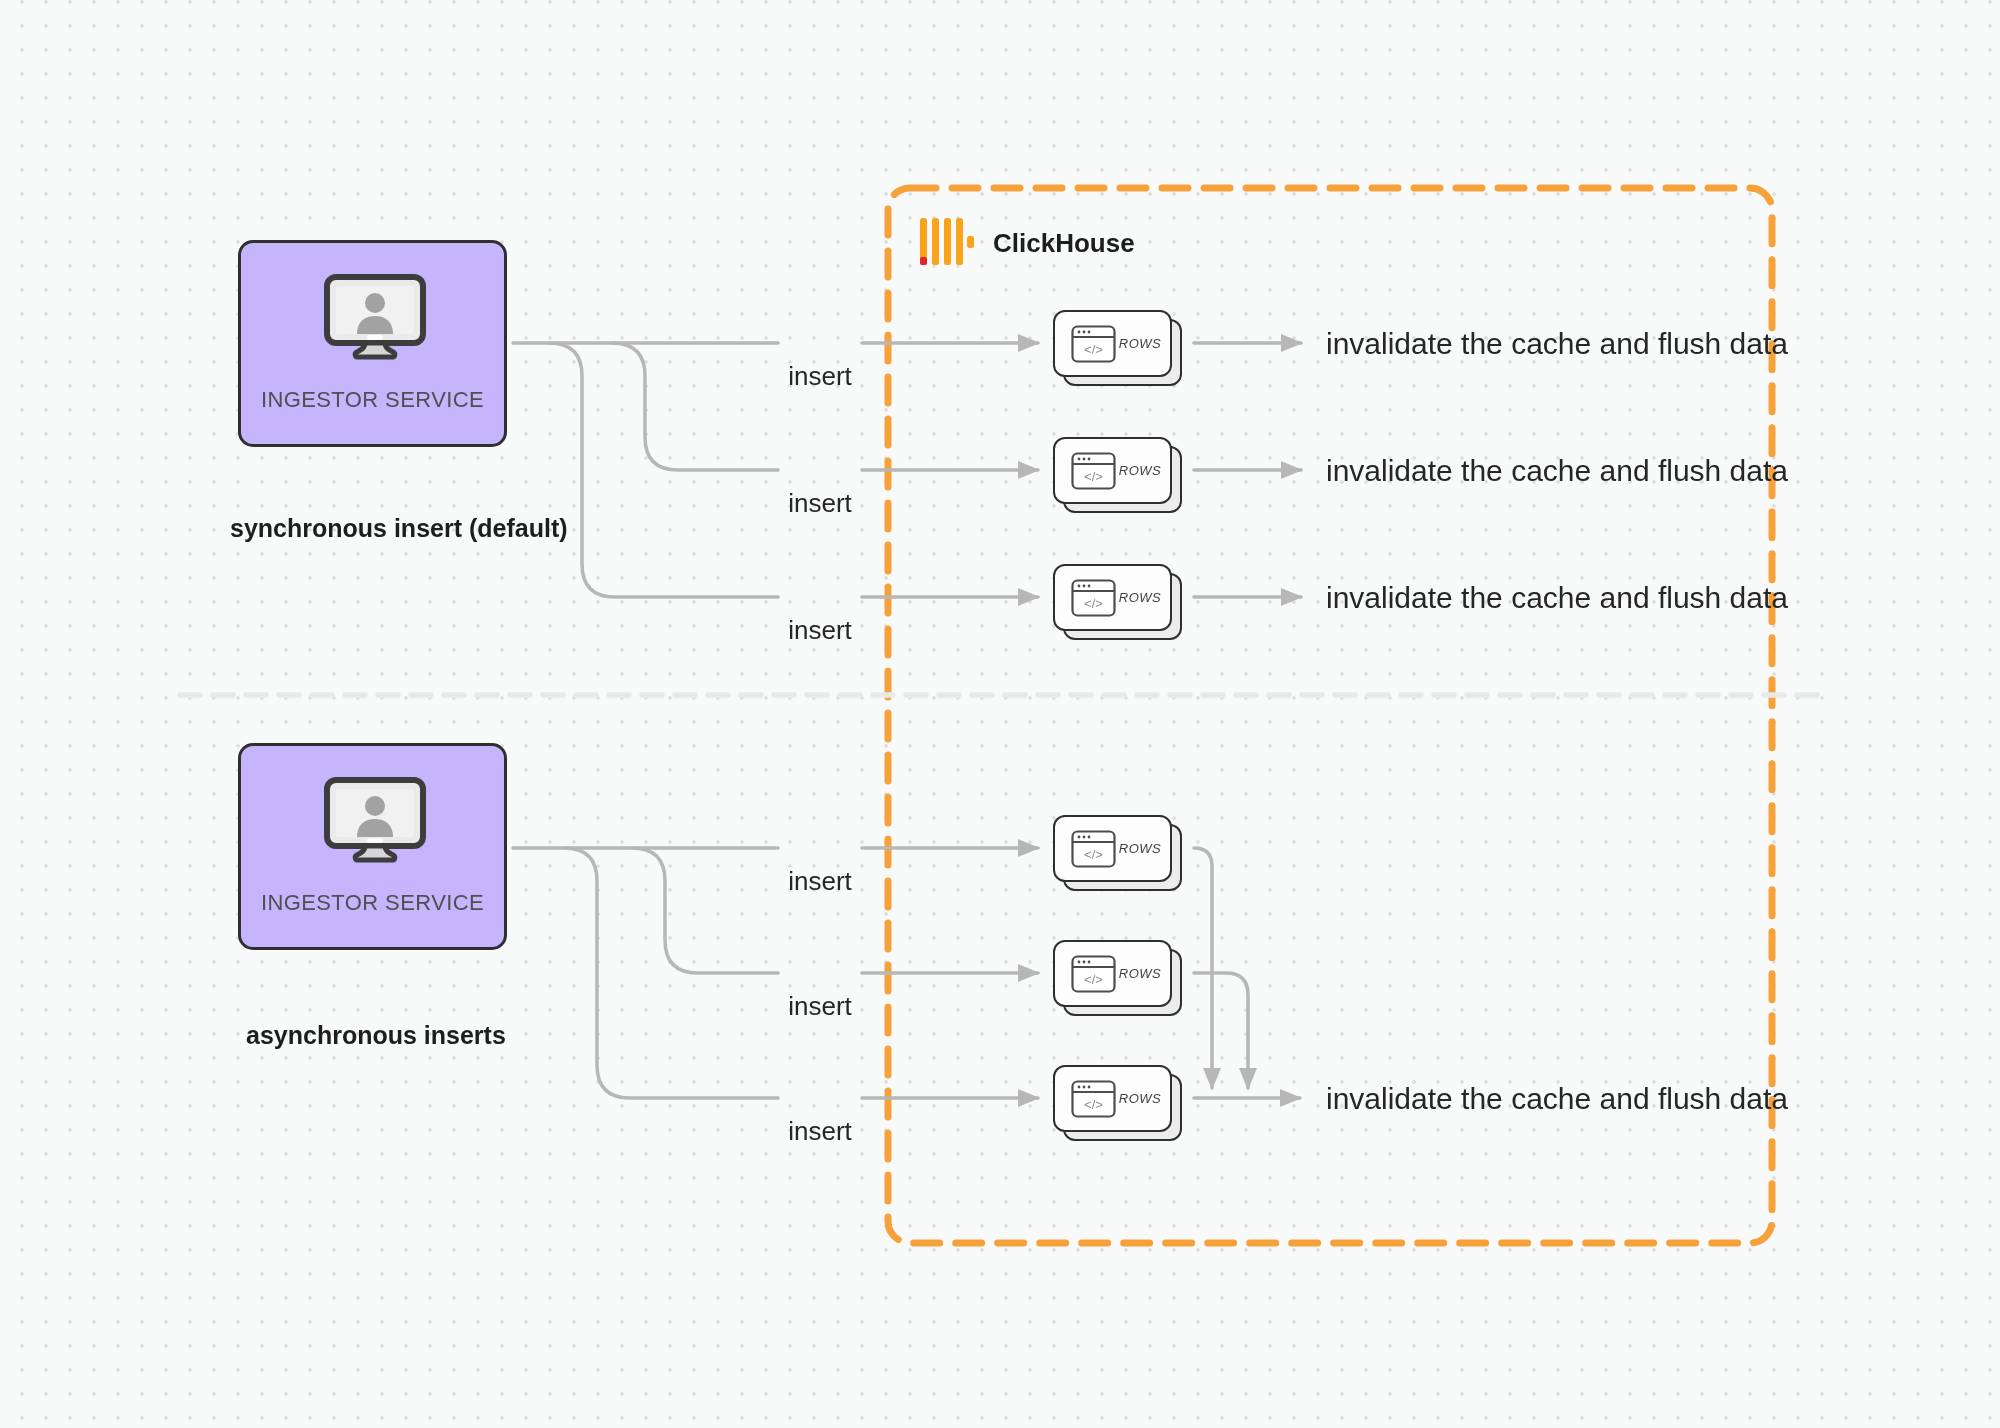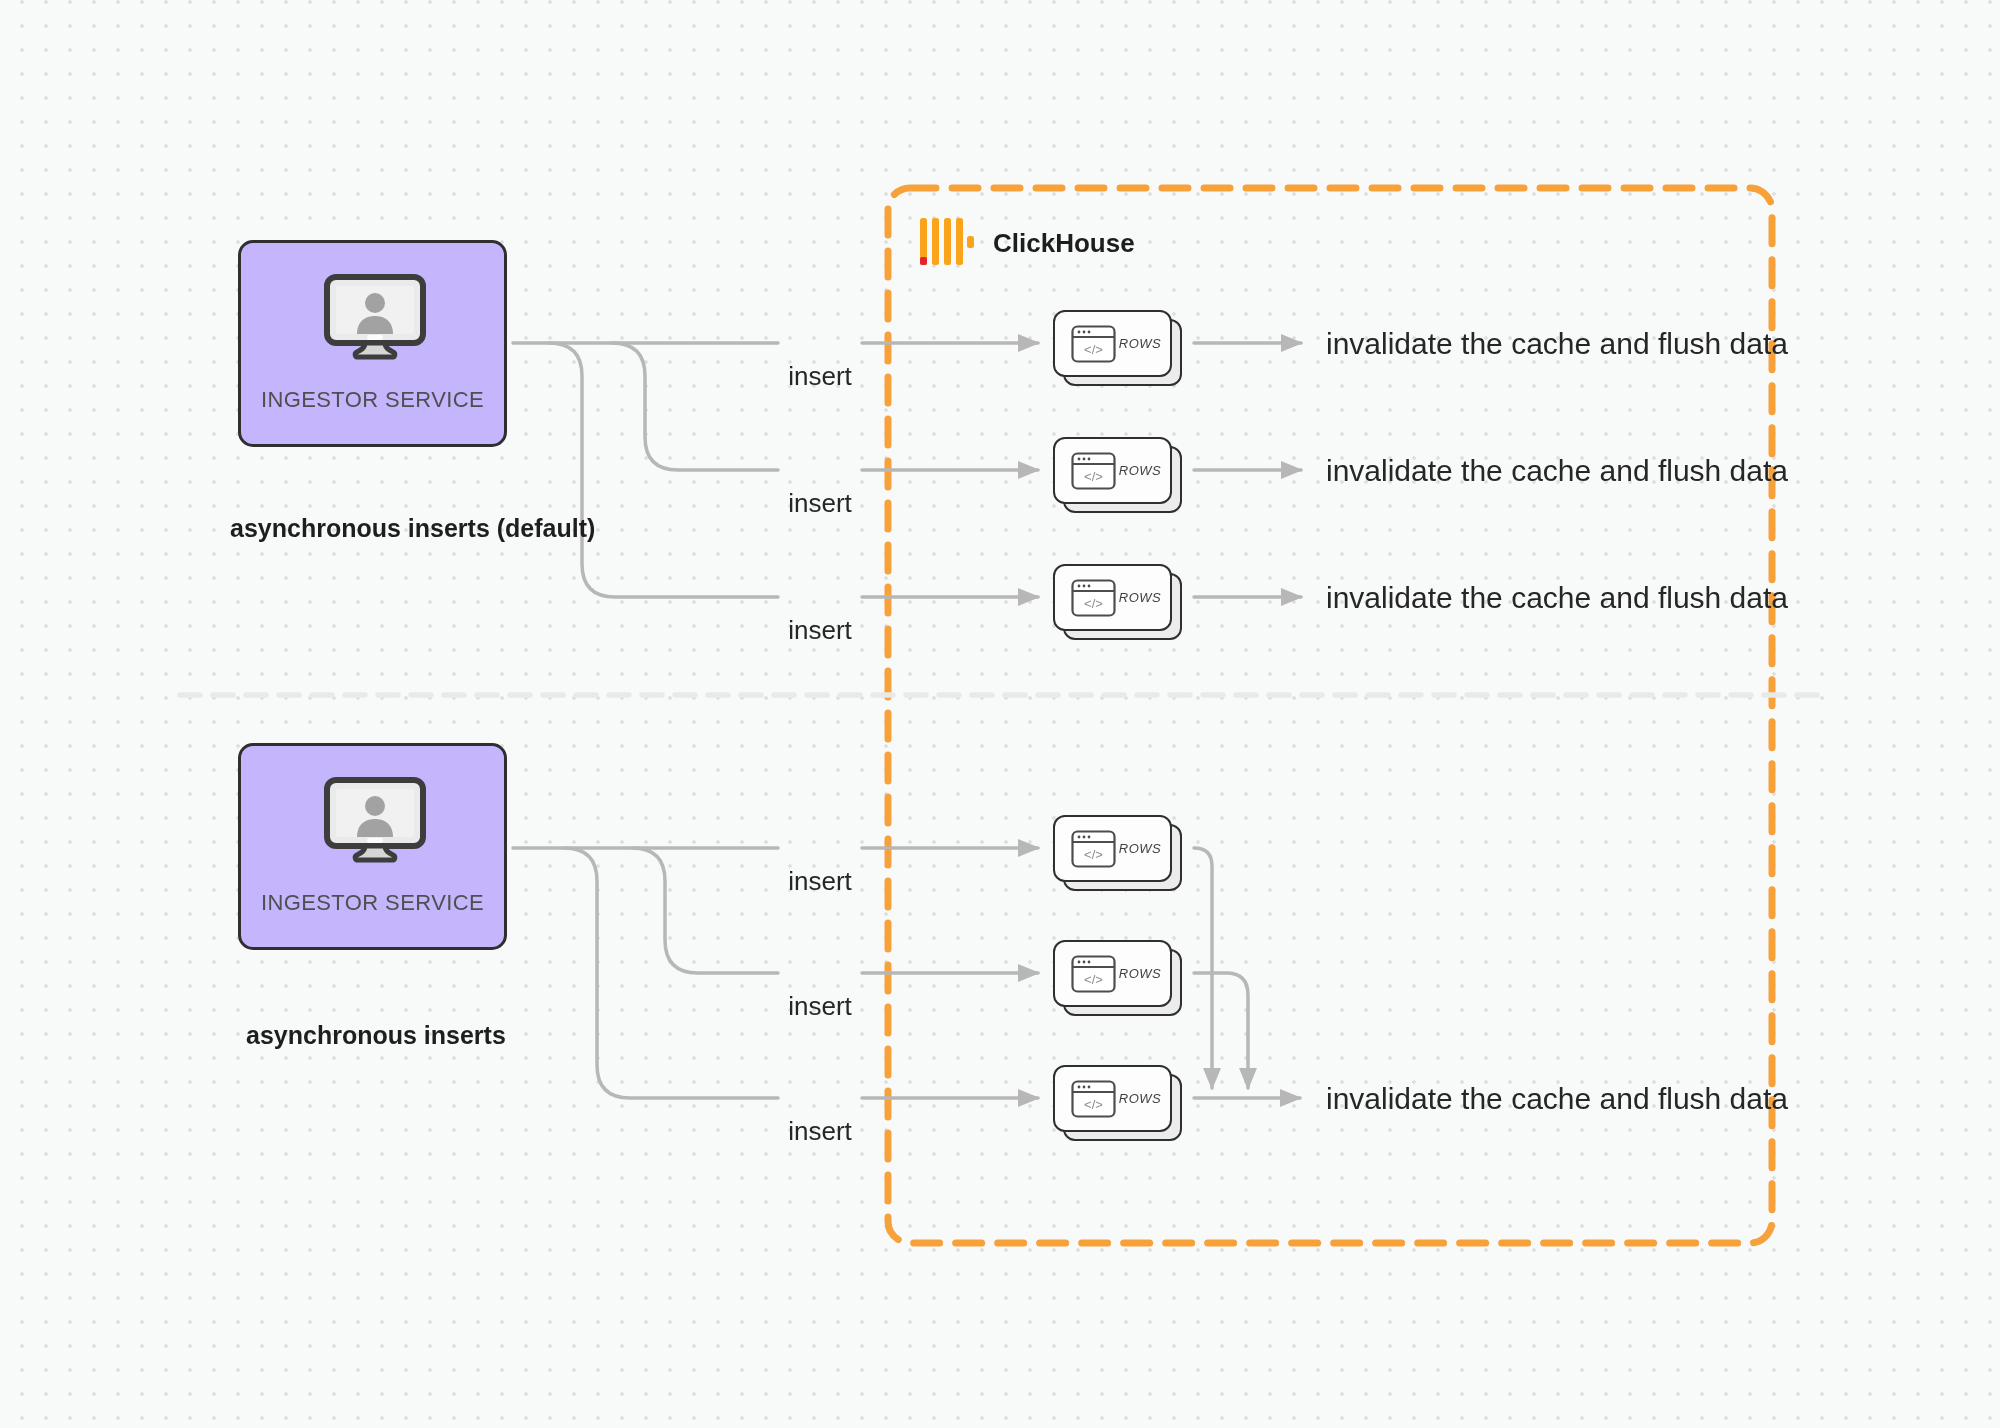--- a/index.html
+++ b/index.html
@@ -116,21 +116,21 @@
     <svg class="monitor" viewBox="0 0 104 88">
       <rect x="4" y="4" width="96" height="66" rx="9" fill="#eaeaea" stroke="#3d3d3d" stroke-width="6"></rect>
       <rect x="13" y="13" width="78" height="48" rx="3" fill="#f1f1f1"></rect>
       <circle cx="52" cy="30" r="10" fill="#a2a2a2"></circle>
       <path d="M34,61 C34,47 44,43 52,43 C60,43 70,47 70,61 Z" fill="#a2a2a2"></path>
       <rect x="44" y="62" width="16" height="5" rx="2.5" fill="#fcfcfc"></rect>
       <path d="M42,70 L62,70 C62,75 66,77 70,79 C73,80.5 72,84 69,84 L35,84 C32,84 31,80.5 34,79 C38,77 42,75 42,70 Z" fill="#d6d6d6" stroke="#3d3d3d" stroke-width="5" stroke-linejoin="round"></path>
     </svg>
     <div class="service-label">INGESTOR SERVICE</div>
   </div>
-  <div class="caption" style="left:230px;top:514px;">asynchronous inserts (default)</div>
+  <div class="caption" style="left:230px;top:514px;">synchronous insert (default)</div>
 
   <div class="service-box" style="left:238px;top:743px;">
     <svg class="monitor" viewBox="0 0 104 88">
       <rect x="4" y="4" width="96" height="66" rx="9" fill="#eaeaea" stroke="#3d3d3d" stroke-width="6"></rect>
       <rect x="13" y="13" width="78" height="48" rx="3" fill="#f1f1f1"></rect>
       <circle cx="52" cy="30" r="10" fill="#a2a2a2"></circle>
       <path d="M34,61 C34,47 44,43 52,43 C60,43 70,47 70,61 Z" fill="#a2a2a2"></path>
       <rect x="44" y="62" width="16" height="5" rx="2.5" fill="#fcfcfc"></rect>
       <path d="M42,70 L62,70 C62,75 66,77 70,79 C73,80.5 72,84 69,84 L35,84 C32,84 31,80.5 34,79 C38,77 42,75 42,70 Z" fill="#d6d6d6" stroke="#3d3d3d" stroke-width="5" stroke-linejoin="round"></path>
     </svg>

